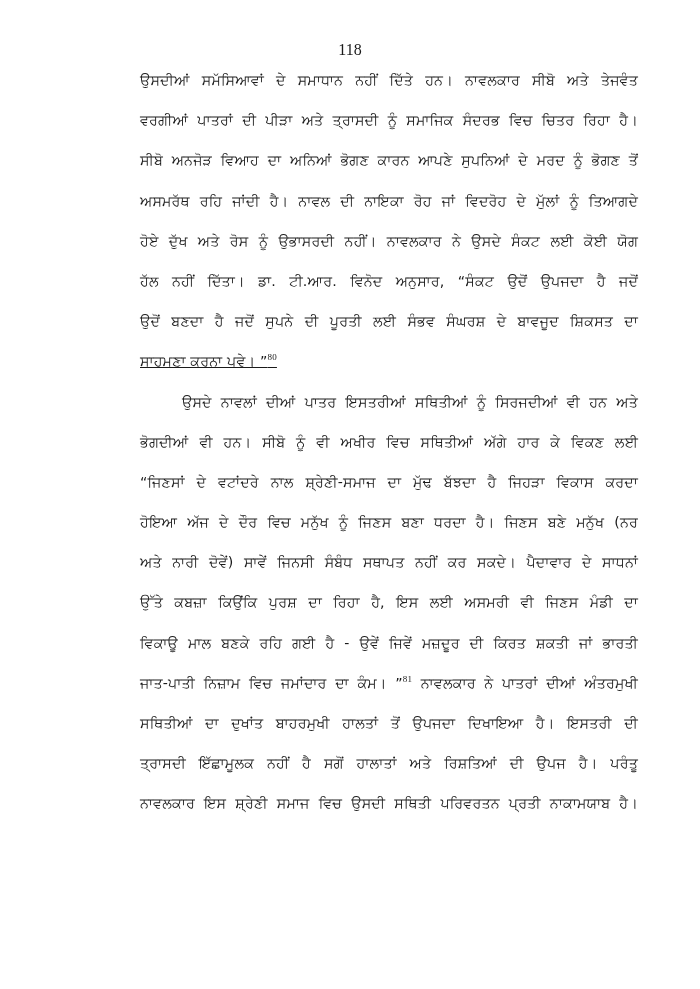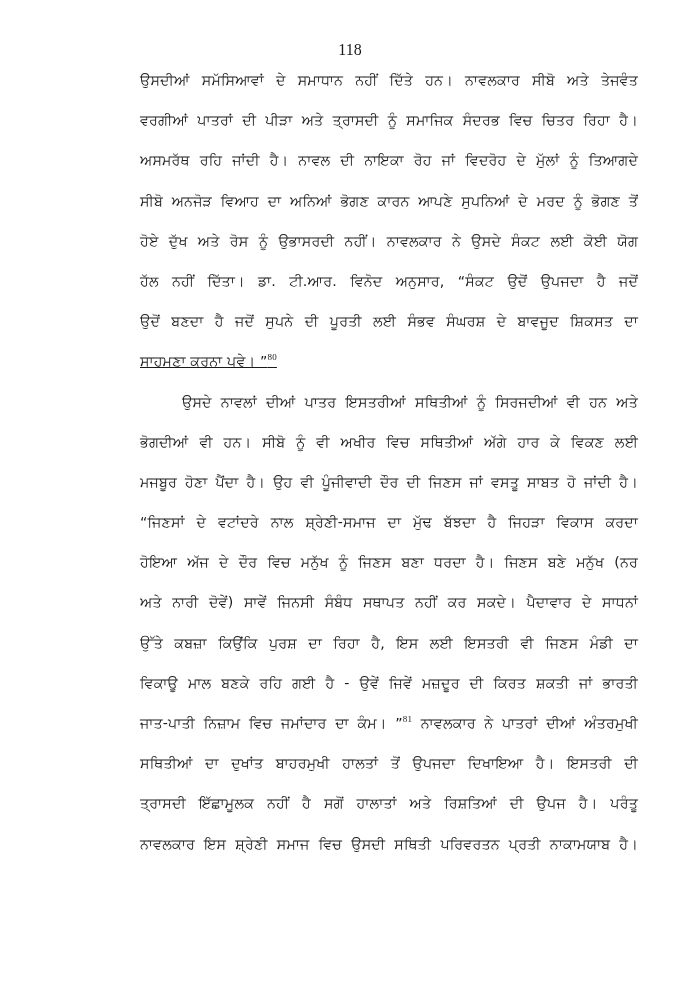--- a/index.html
+++ b/index.html
@@ -60,36 +60,35 @@
 <body>
 
 <div>
   <div class="page-number">118</div>
 
   <div class="text-block">
 
     <div>
       <span class="line">ਉਸਦੀਆਂ ਸਮੱਸਿਆਵਾਂ ਦੇ ਸਮਾਧਾਨ ਨਹੀਂ ਦਿੱਤੇ ਹਨ। ਨਾਵਲਕਾਰ ਸੀਬੋ ਅਤੇ ਤੇਜਵੰਤ</span>
       <span class="line">ਵਰਗੀਆਂ ਪਾਤਰਾਂ ਦੀ ਪੀੜਾ ਅਤੇ ਤ੍ਰਾਸਦੀ ਨੂੰ ਸਮਾਜਿਕ ਸੰਦਰਭ ਵਿਚ ਚਿਤਰ ਰਿਹਾ ਹੈ।</span>
+      <span class="line">ਸੀਬੋ ਅਨਜੋੜ ਵਿਆਹ ਦਾ ਅਨਿਆਂ ਭੋਗਣ ਕਾਰਨ ਆਪਣੇ ਸੁਪਨਿਆਂ ਦੇ ਮਰਦ ਨੂੰ ਭੋਗਣ ਤੋਂ</span>
       <span class="line">ਅਸਮਰੱਥ ਰਹਿ ਜਾਂਦੀ ਹੈ। ਨਾਵਲ ਦੀ ਨਾਇਕਾ ਰੋਹ ਜਾਂ ਵਿਦਰੋਹ ਦੇ ਮੁੱਲਾਂ ਨੂੰ ਤਿਆਗਦੇ</span>
-      <span class="line">ਸੀਬੋ ਅਨਜੋੜ ਵਿਆਹ ਦਾ ਅਨਿਆਂ ਭੋਗਣ ਕਾਰਨ ਆਪਣੇ ਸੁਪਨਿਆਂ ਦੇ ਮਰਦ ਨੂੰ ਭੋਗਣ ਤੋਂ</span>
       <span class="line">ਹੋਏ ਦੁੱਖ ਅਤੇ ਰੋਸ ਨੂੰ ਉਭਾਸਰਦੀ ਨਹੀਂ। ਨਾਵਲਕਾਰ ਨੇ ਉਸਦੇ ਸੰਕਟ ਲਈ ਕੋਈ ਯੋਗ</span>
       <span class="line">ਹੱਲ ਨਹੀਂ ਦਿੱਤਾ। ਡਾ. ਟੀ.ਆਰ. ਵਿਨੋਦ ਅਨੁਸਾਰ, “ਸੰਕਟ ਉਦੋਂ ਉਪਜਦਾ ਹੈ ਜਦੋਂ</span>
       <span class="line">ਉਦੋਂ ਬਣਦਾ ਹੈ ਜਦੋਂ ਸੁਪਨੇ ਦੀ ਪੂਰਤੀ ਲਈ ਸੰਭਵ ਸੰਘਰਸ਼ ਦੇ ਬਾਵਜੂਦ ਸ਼ਿਕਸਤ ਦਾ</span>
       <span class="line last"><span>ਸਾਹਮਣਾ ਕਰਨਾ ਪਵੇ। ”</span><sup class="fn">80</sup></span>
     </div>
 
     <div>
       <span class="line indent">ਉਸਦੇ ਨਾਵਲਾਂ ਦੀਆਂ ਪਾਤਰ ਇਸਤਰੀਆਂ ਸਥਿਤੀਆਂ ਨੂੰ ਸਿਰਜਦੀਆਂ ਵੀ ਹਨ ਅਤੇ</span>
       <span class="line">ਭੋਗਦੀਆਂ ਵੀ ਹਨ। ਸੀਬੋ ਨੂੰ ਵੀ ਅਖੀਰ ਵਿਚ ਸਥਿਤੀਆਂ ਅੱਗੇ ਹਾਰ ਕੇ ਵਿਕਣ ਲਈ</span>
-      <span class="line">ਮਜਬੂਰ ਹੋਣਾ ਪੈਂਦਾ ਹੈ। ਉਹ ਵੀ ਪੂੰਜੀਵਾਦੀ ਦੌਰ ਦੀ ਜਿਣਸ ਜਾਂ ਵਸਤੂ ਸਾਬਤ ਹੋ ਜਾਂਦੀ ਹੈ।</span>
       <span class="line">“ਜਿਣਸਾਂ ਦੇ ਵਟਾਂਦਰੇ ਨਾਲ ਸ਼੍ਰੇਣੀ-ਸਮਾਜ ਦਾ ਮੁੱਢ ਬੱਝਦਾ ਹੈ ਜਿਹੜਾ ਵਿਕਾਸ ਕਰਦਾ</span>
       <span class="line">ਹੋਇਆ ਅੱਜ ਦੇ ਦੌਰ ਵਿਚ ਮਨੁੱਖ ਨੂੰ ਜਿਣਸ ਬਣਾ ਧਰਦਾ ਹੈ। ਜਿਣਸ ਬਣੇ ਮਨੁੱਖ (ਨਰ</span>
       <span class="line">ਅਤੇ ਨਾਰੀ ਦੋਵੇਂ) ਸਾਵੇਂ ਜਿਨਸੀ ਸੰਬੰਧ ਸਥਾਪਤ ਨਹੀਂ ਕਰ ਸਕਦੇ। ਪੈਦਾਵਾਰ ਦੇ ਸਾਧਨਾਂ</span>
-      <span class="line">ਉੱਤੇ ਕਬਜ਼ਾ ਕਿਉਂਕਿ ਪੁਰਸ਼ ਦਾ ਰਿਹਾ ਹੈ, ਇਸ ਲਈ ਇਸਤਰੀ ਵੀ ਜਿਣਸ ਮੰਡੀ ਦਾ</span>
+      <span class="line">ਉੱਤੇ ਕਬਜ਼ਾ ਕਿਉਂਕਿ ਪੁਰਸ਼ ਦਾ ਰਿਹਾ ਹੈ, ਇਸ ਲਈ ਅਸਮਰੀ ਵੀ ਜਿਣਸ ਮੰਡੀ ਦਾ</span>
       <span class="line">ਵਿਕਾਊ ਮਾਲ ਬਣਕੇ ਰਹਿ ਗਈ ਹੈ - ਉਵੇਂ ਜਿਵੇਂ ਮਜ਼ਦੂਰ ਦੀ ਕਿਰਤ ਸ਼ਕਤੀ ਜਾਂ ਭਾਰਤੀ</span>
       <span class="line"><span>ਜਾਤ-ਪਾਤੀ ਨਿਜ਼ਾਮ ਵਿਚ ਜਮਾਂਦਾਰ ਦਾ ਕੰਮ। ”</span><sup class="fn">81</sup><span> ਨਾਵਲਕਾਰ ਨੇ ਪਾਤਰਾਂ ਦੀਆਂ ਅੰਤਰਮੁਖੀ</span></span>
       <span class="line">ਸਥਿਤੀਆਂ ਦਾ ਦੁਖਾਂਤ ਬਾਹਰਮੁਖੀ ਹਾਲਤਾਂ ਤੋਂ ਉਪਜਦਾ ਦਿਖਾਇਆ ਹੈ। ਇਸਤਰੀ ਦੀ</span>
       <span class="line">ਤ੍ਰਾਸਦੀ ਇੱਛਾਮੂਲਕ ਨਹੀਂ ਹੈ ਸਗੋਂ ਹਾਲਾਤਾਂ ਅਤੇ ਰਿਸ਼ਤਿਆਂ ਦੀ ਉਪਜ ਹੈ। ਪਰੰਤੂ</span>
       <span class="line">ਨਾਵਲਕਾਰ ਇਸ ਸ਼੍ਰੇਣੀ ਸਮਾਜ ਵਿਚ ਉਸਦੀ ਸਥਿਤੀ ਪਰਿਵਰਤਨ ਪ੍ਰਤੀ ਨਾਕਾਮਯਾਬ ਹੈ।</span>
     </div>
   </div>
 </div>
 
 </body></html>

